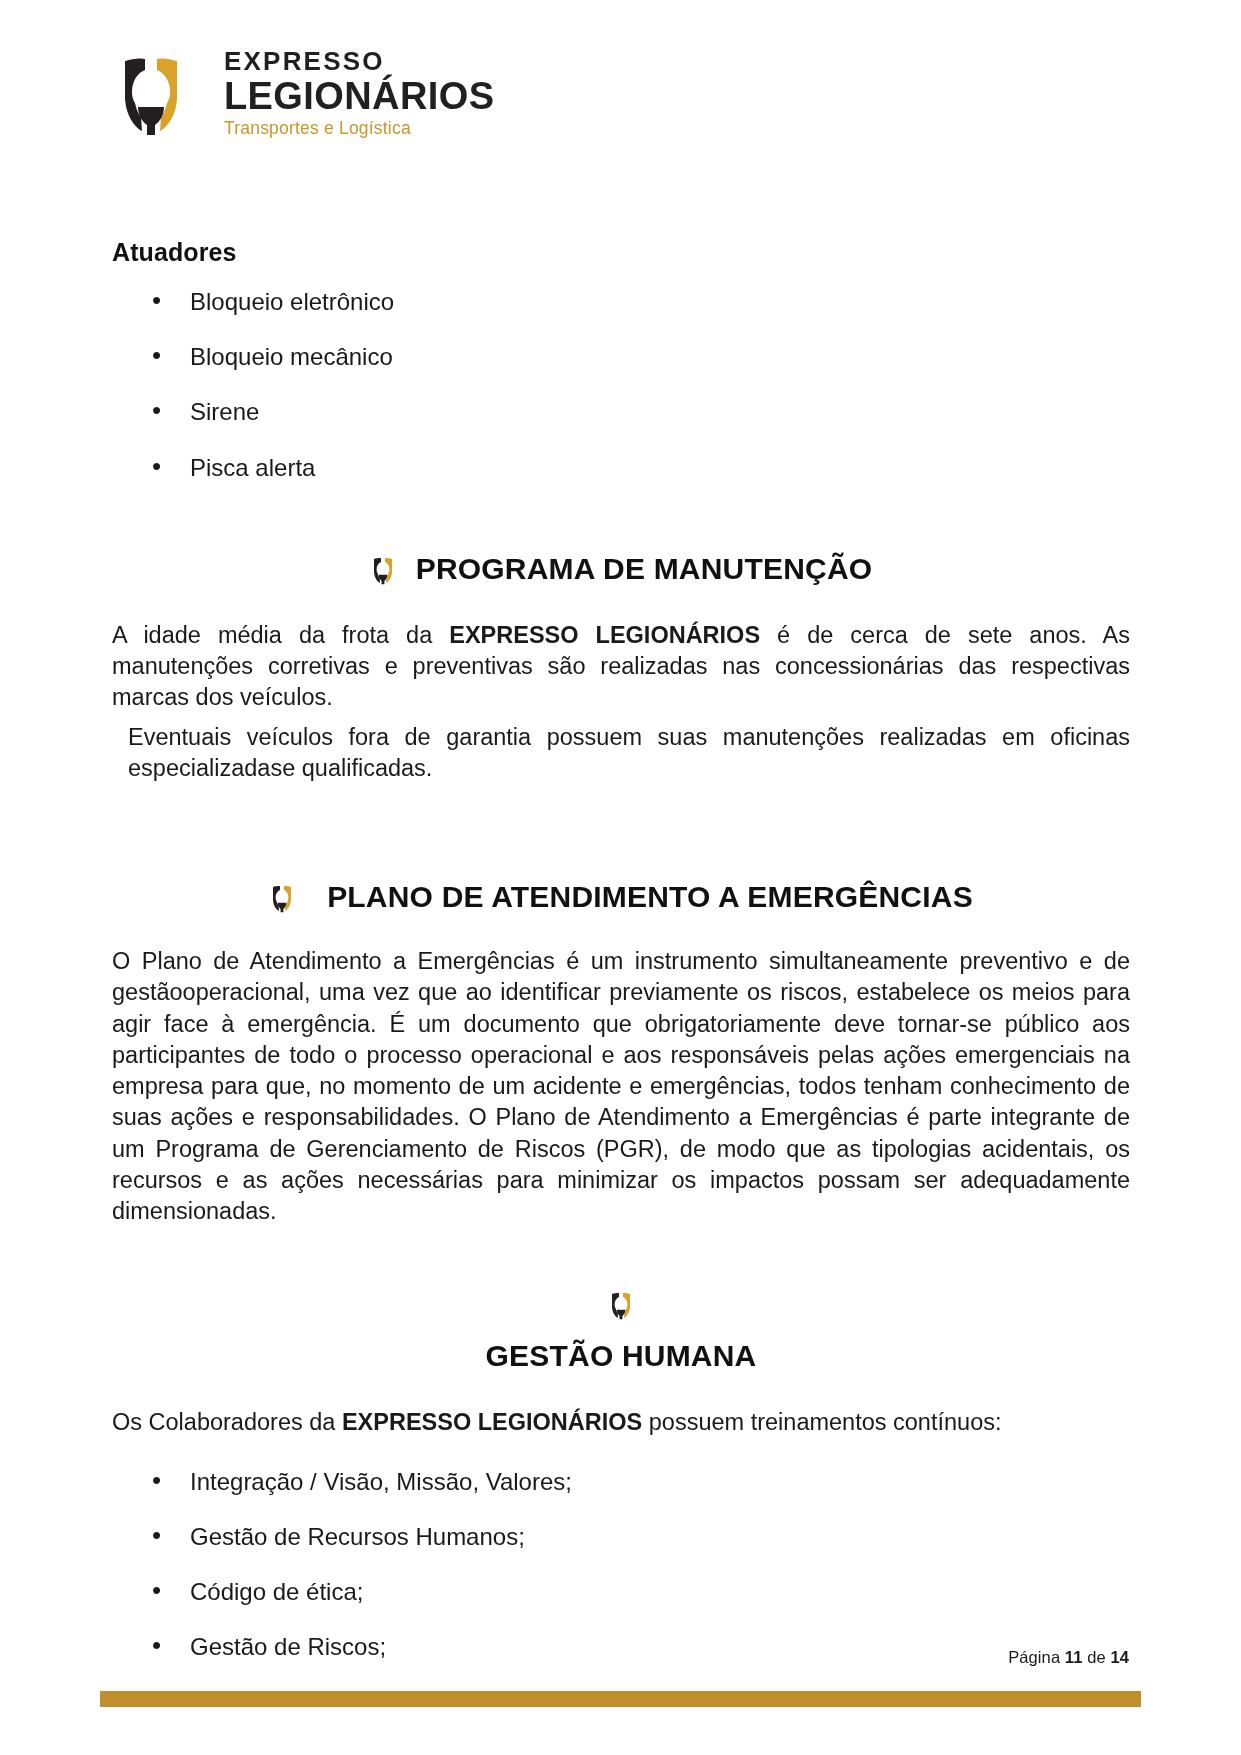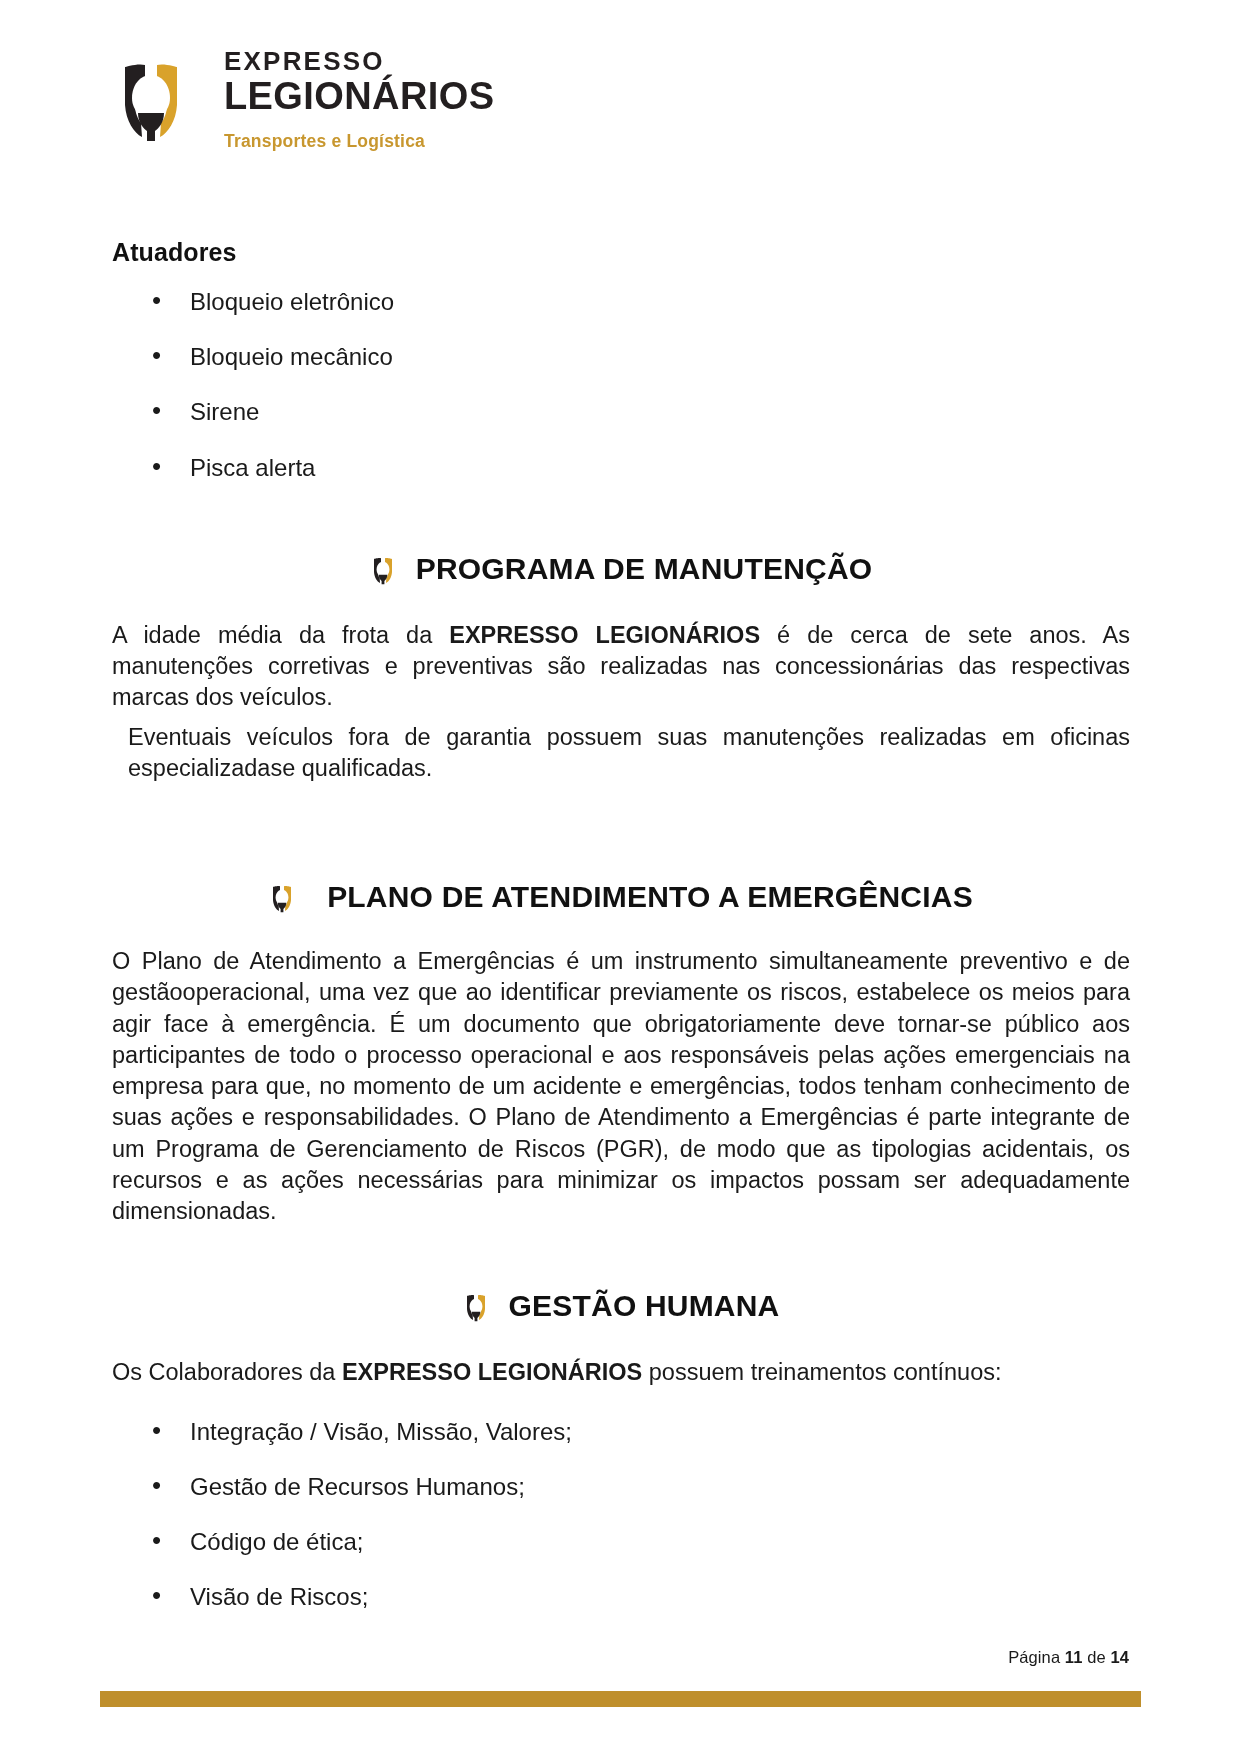--- a/index.html
+++ b/index.html
@@ -51,24 +51,24 @@
   }
   .logo-line2 {
     font-size: 38px;
     font-weight: 700;
     letter-spacing: 0.4px;
     color: #231f20;
     margin-top: 3px;
   }
   .logo-line3 {
     font-size: 17.5px;
-    font-weight: 700;
+    font-weight: 400;
     letter-spacing: 0.2px;
     color: #c8972f;
-    margin-top: 18px;
+    margin-top: 5px;
   }
 
   
   .content {
     position: absolute;
     left: 112px;
     top: 238px;
     width: 1018px;
   }
 
@@ -217,39 +217,39 @@
           <path d="M22 4 C22 4 17.5 2.5 15 3.2 L15 11.5 C17.5 12.2 18.3 14.3 18.3 17 C18.3 19.7 17.3 21.8 16.3 23.2 L16 28 C19 26.6 21.6 22.4 22 17 Z" fill="#d9a22b"></path>
           <path d="M13 6.8 C16.7 6.8 19.4 10.2 19.4 14.6 C19.4 17 18.4 18.8 17.4 19.8 L8.6 19.8 C7.6 18.8 6.6 17 6.6 14.6 C6.6 10.2 9.3 6.8 13 6.8 Z" fill="#ffffff"></path>
           <path d="M8.6 19.8 L17.4 19.8 C17.4 23.2 15.4 25.2 14.4 25.9 L14.4 29.3 L11.6 29.3 L11.6 25.9 C10.6 25.2 8.6 23.2 8.6 19.8 Z" fill="#231f20"></path>
         </svg>
       </span>
       <span class="head-text">PLANO DE ATENDIMENTO A EMERGÊNCIAS</span>
     </div>
 
     <p class="body-text">O Plano de Atendimento a Emergências é um instrumento simultaneamente preventivo e de gestãooperacional, uma vez que ao identificar previamente os riscos, estabelece os meios para agir face à emergência. É um documento que obrigatoriamente deve tornar-se público aos participantes de todo o processo operacional e aos responsáveis pelas ações emergenciais na empresa para que, no momento de um acidente e emergências, todos tenham conhecimento de suas ações e responsabilidades. O Plano de Atendimento a Emergências é parte integrante de um Programa de Gerenciamento de Riscos (PGR), de modo que as tipologias acidentais, os recursos e as ações necessárias para minimizar os impactos possam ser adequadamente dimensionadas.</p>
 
-    <div class="section-head" style="margin-top:62px; margin-bottom:34px;">
+    <div class="section-head" style="margin-top:62px; margin-bottom:34px;flex-direction:column;">
       <span class="head-icon">
         <svg viewBox="0 0 26 30" width="26" height="30" aria-hidden="true">
           <path d="M4 4 C4 4 8.5 2.5 11 3.2 L11 11.5 C8.5 12.2 7.7 14.3 7.7 17 C7.7 19.7 8.7 21.8 9.7 23.2 L10 28 C7 26.6 4.4 22.4 4 17 Z" fill="#231f20"></path>
           <path d="M22 4 C22 4 17.5 2.5 15 3.2 L15 11.5 C17.5 12.2 18.3 14.3 18.3 17 C18.3 19.7 17.3 21.8 16.3 23.2 L16 28 C19 26.6 21.6 22.4 22 17 Z" fill="#d9a22b"></path>
           <path d="M13 6.8 C16.7 6.8 19.4 10.2 19.4 14.6 C19.4 17 18.4 18.8 17.4 19.8 L8.6 19.8 C7.6 18.8 6.6 17 6.6 14.6 C6.6 10.2 9.3 6.8 13 6.8 Z" fill="#ffffff"></path>
           <path d="M8.6 19.8 L17.4 19.8 C17.4 23.2 15.4 25.2 14.4 25.9 L14.4 29.3 L11.6 29.3 L11.6 25.9 C10.6 25.2 8.6 23.2 8.6 19.8 Z" fill="#231f20"></path>
         </svg>
       </span>
       <span class="head-text">GESTÃO HUMANA</span>
     </div>
 
     <p class="body-text" style="text-align:left; margin-bottom:30px;"><span>Os Colaboradores da </span><span class="bold">EXPRESSO LEGIONÁRIOS</span><span> possuem treinamentos contínuos:</span></p>
 
     <ul class="bullets">
       <li>Integração / Visão, Missão, Valores;</li>
       <li>Gestão de Recursos Humanos;</li>
       <li>Código de ética;</li>
-      <li>Visão de Riscos;</li>
+      <li>Gestão de Riscos;</li>
     </ul>
 
   </div>
 
   <div class="footer-pager"><span>Página </span><span class="num">11</span><span> de </span><span class="num">14</span></div>
 
   <div class="footer-bar"></div>
 
 </div>
 

